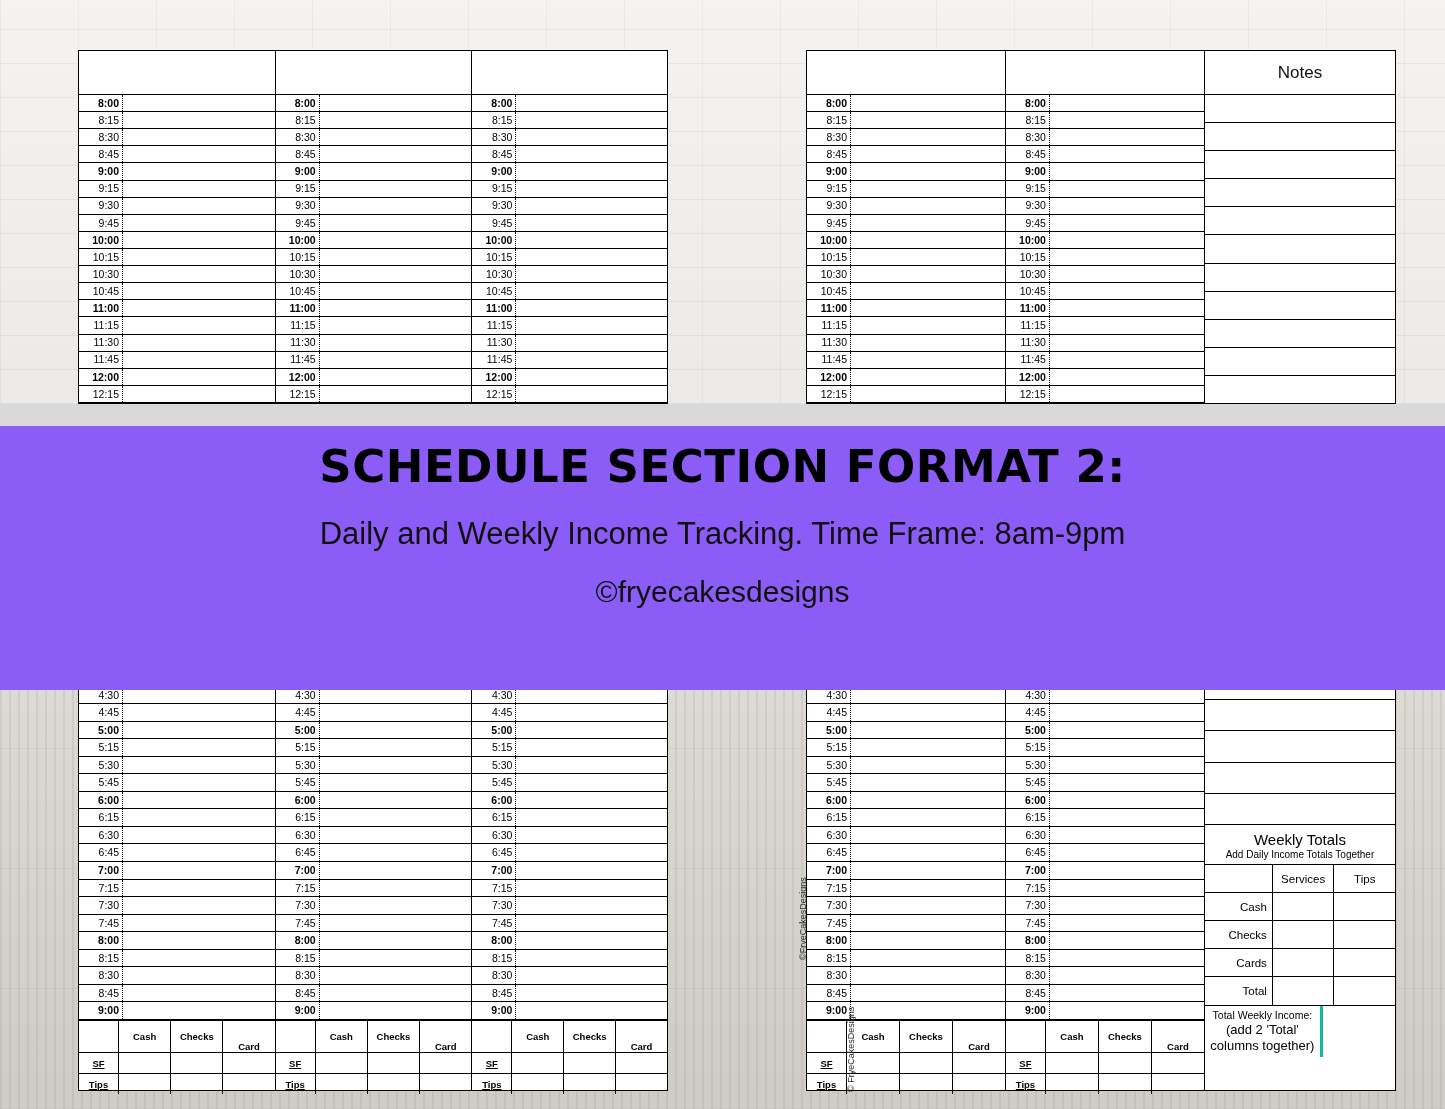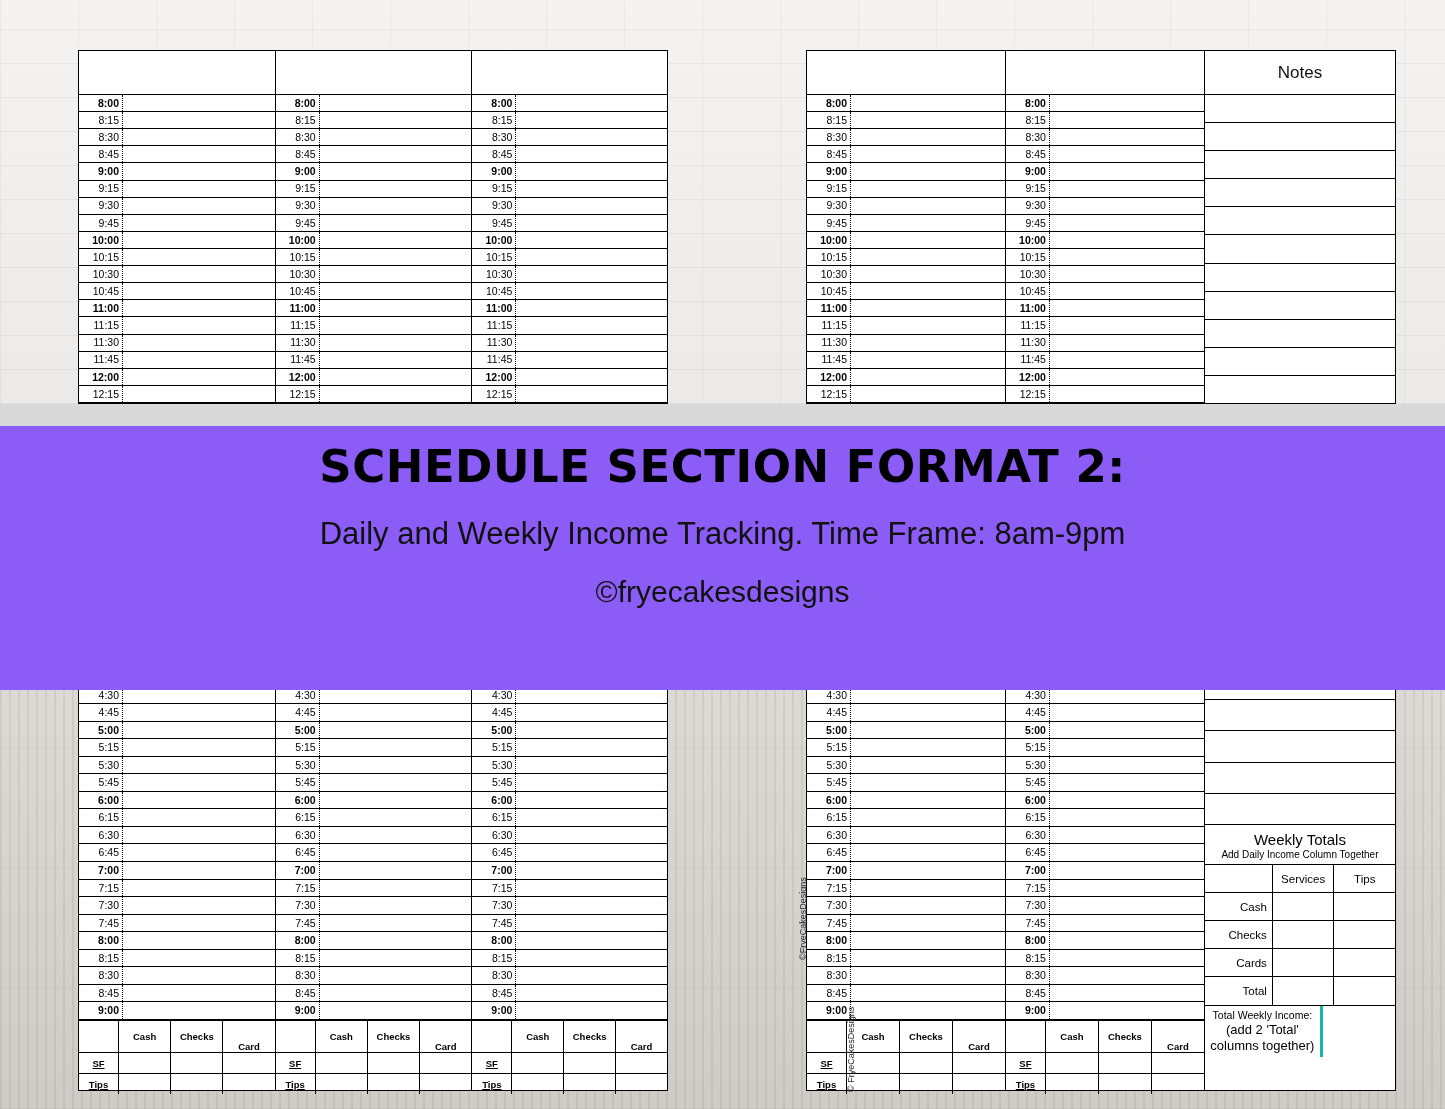--- a/index.html
+++ b/index.html
@@ -1120,21 +1120,21 @@
     <div class="col notes">
       <div class="notes-rows" style="flex:0 0 155px;">
         <div class="nrow"></div>
         <div class="nrow"></div>
         <div class="nrow"></div>
         <div class="nrow"></div>
         <div class="nrow"></div>
       </div>
       <div class="weekly" style="flex:1; border-left:none; border-right:none; border-bottom:none;">
         <div class="weekly-title">Weekly Totals</div>
-        <div class="weekly-sub">Add Daily Income Column Together</div>
+        <div class="weekly-sub">Add Daily Income Totals Together</div>
         <div class="wt-grid">
           <div class="wt-row">
             <div class="wt-lbl"></div>
             <div class="wt-cell">Services</div>
             <div class="wt-cell">Tips</div>
           </div>
           <div class="wt-row">
             <div class="wt-lbl">Cash</div>
             <div class="wt-cell"></div>
             <div class="wt-cell"></div>

